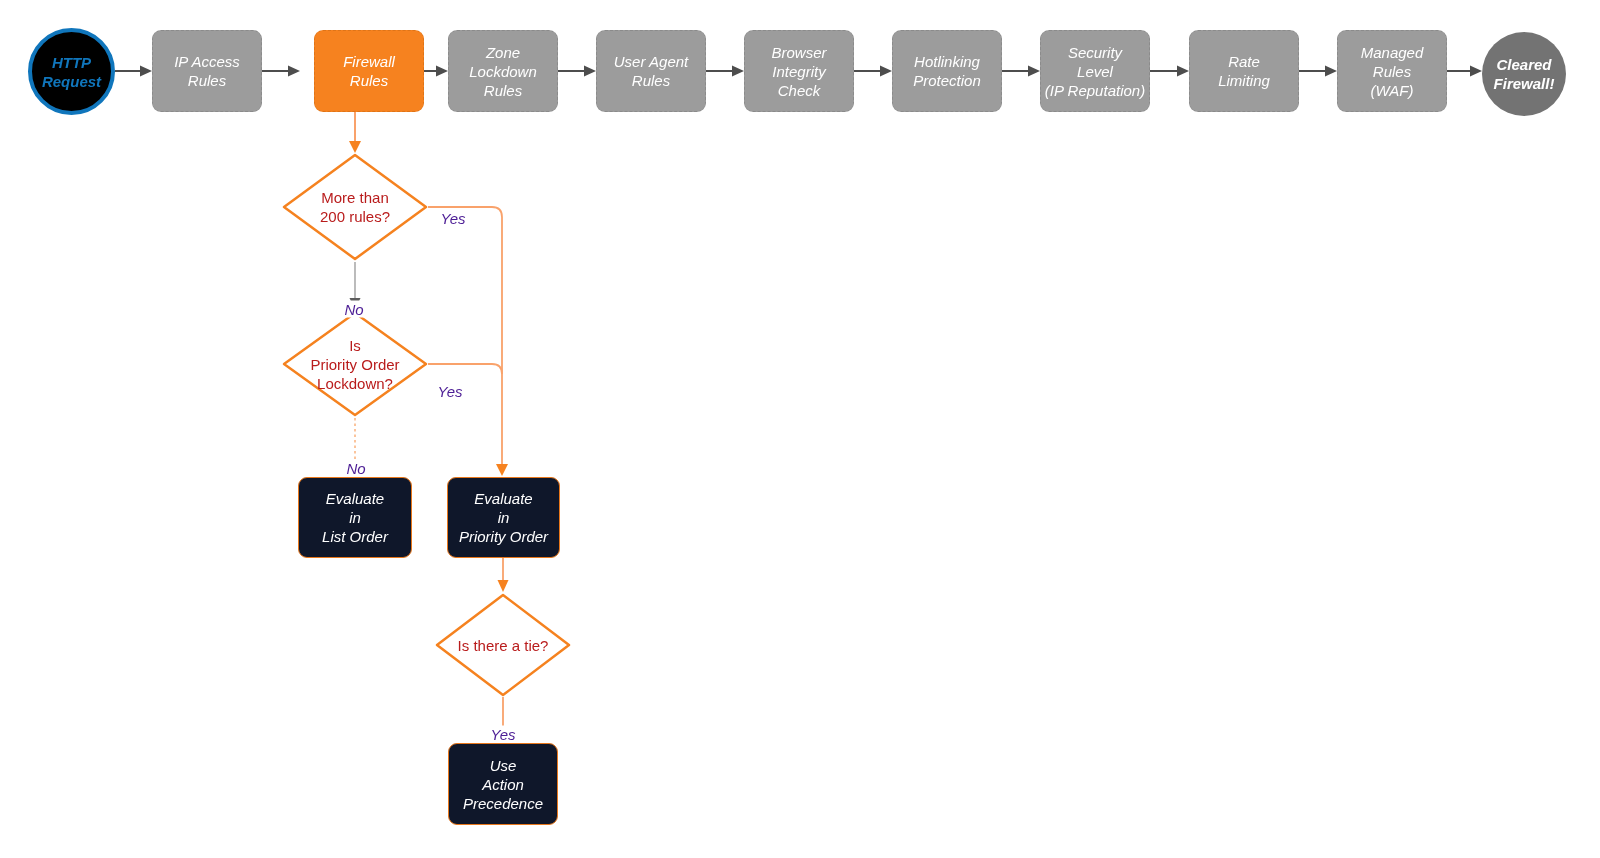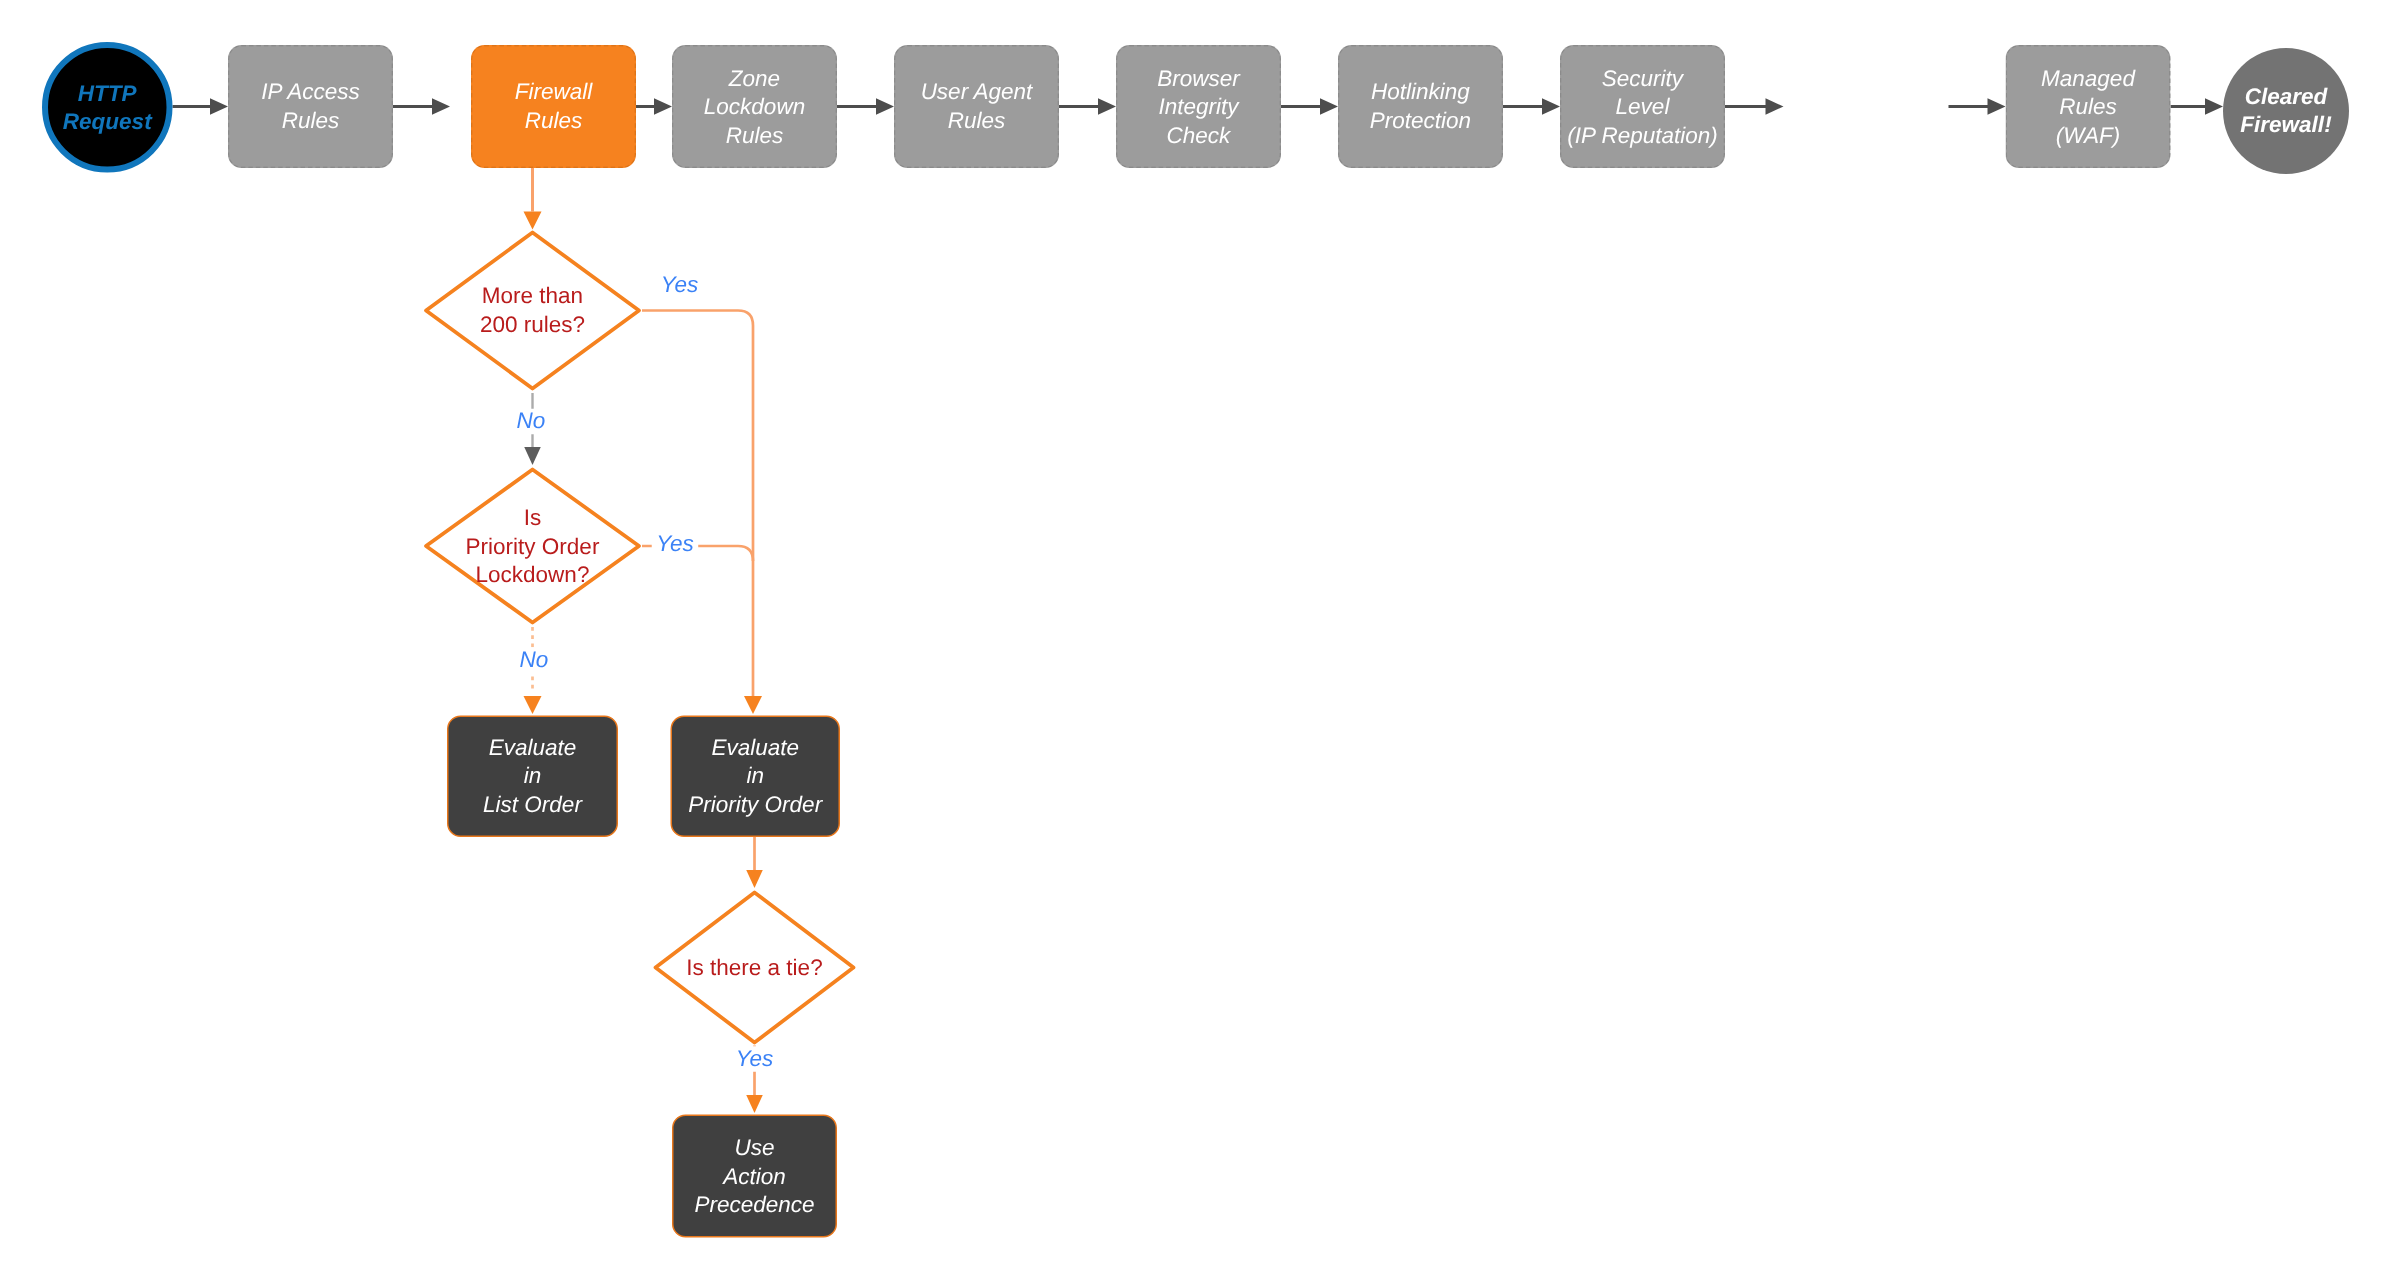--- a/index.html
+++ b/index.html
@@ -20,33 +20,33 @@
   .step.gray   { background:#9C9C9C; border:1px dashed #8B8B8B; }
   .step.orange { background:#F6821F; border:1px dashed #DE7418;margin-left:14px; }
   .circle {
     border-radius:50%; font-style:italic; font-weight:bold; font-size:15px; line-height:19px;
   }
   .circle.start { left:28px; top:28px; width:87px; height:87px; background:#000000;
                   border:4px solid #1076BC; color:#1076BC; }
   .circle.end   { left:1482px; top:32px; width:84px; height:84px; background:#737373;
                   color:#ffffff; }
   .action {
-    background:#404040; border:1px solid #E8771B; border-radius:9px;
+    background:#0f172a; border:1px solid #E8771B; border-radius:9px;
     color:#ffffff; font-style:italic; font-size:15px; line-height:19px;
   }
   .diamond { position:absolute; z-index:2; }
   .diamond svg { position:absolute; left:0; top:0; }
   .diamond .q {
     position:absolute; left:0; top:0; right:0; bottom:0;
     display:flex; align-items:center; justify-content:center; text-align:center;
     color:#b91c1c; font-size:15px; line-height:19px; white-space:pre-line;
   }
   .elabel {
     position:absolute; z-index:3; transform:translate(-50%,-50%);
-    font-style:italic; font-size:15px; color:#3b82f6;
+    font-style:italic; font-size:15px; color:#4c1d95;margin-top:28px;
   }
   .elabel.bg { background:#ffffff; padding:0 3px; }
 </style>
 </head>
 <body>
 
 <div id="canvas">
 
   <svg id="connectors" width="1600" height="858" viewBox="0 0 1600 858">
 
@@ -111,20 +111,22 @@
   <div class="node step gray ml" style="left:596px">User Agent
 Rules</div>
   <div class="node step gray ml" style="left:744px">Browser
 Integrity
 Check</div>
   <div class="node step gray ml" style="left:892px">Hotlinking
 Protection</div>
   <div class="node step gray ml" style="left:1040px">Security
 Level
 (IP Reputation)</div>
+  <div class="node step gray ml" style="left:1189px">Rate
+Limiting</div>
   <div class="node step gray ml" style="left:1337px">Managed
 Rules
 (WAF)</div>
 
   <div class="diamond" style="left:282px; top:153px; width:146px; height:108px">
     <svg width="146" height="108" viewBox="0 0 146 108">
       <polygon points="73,2 144,54 73,106 2,54" fill="#ffffff" stroke="#F5821F" stroke-width="2.5" stroke-linejoin="round"></polygon>
     </svg>
     <div class="q">More than
 200 rules?</div>

